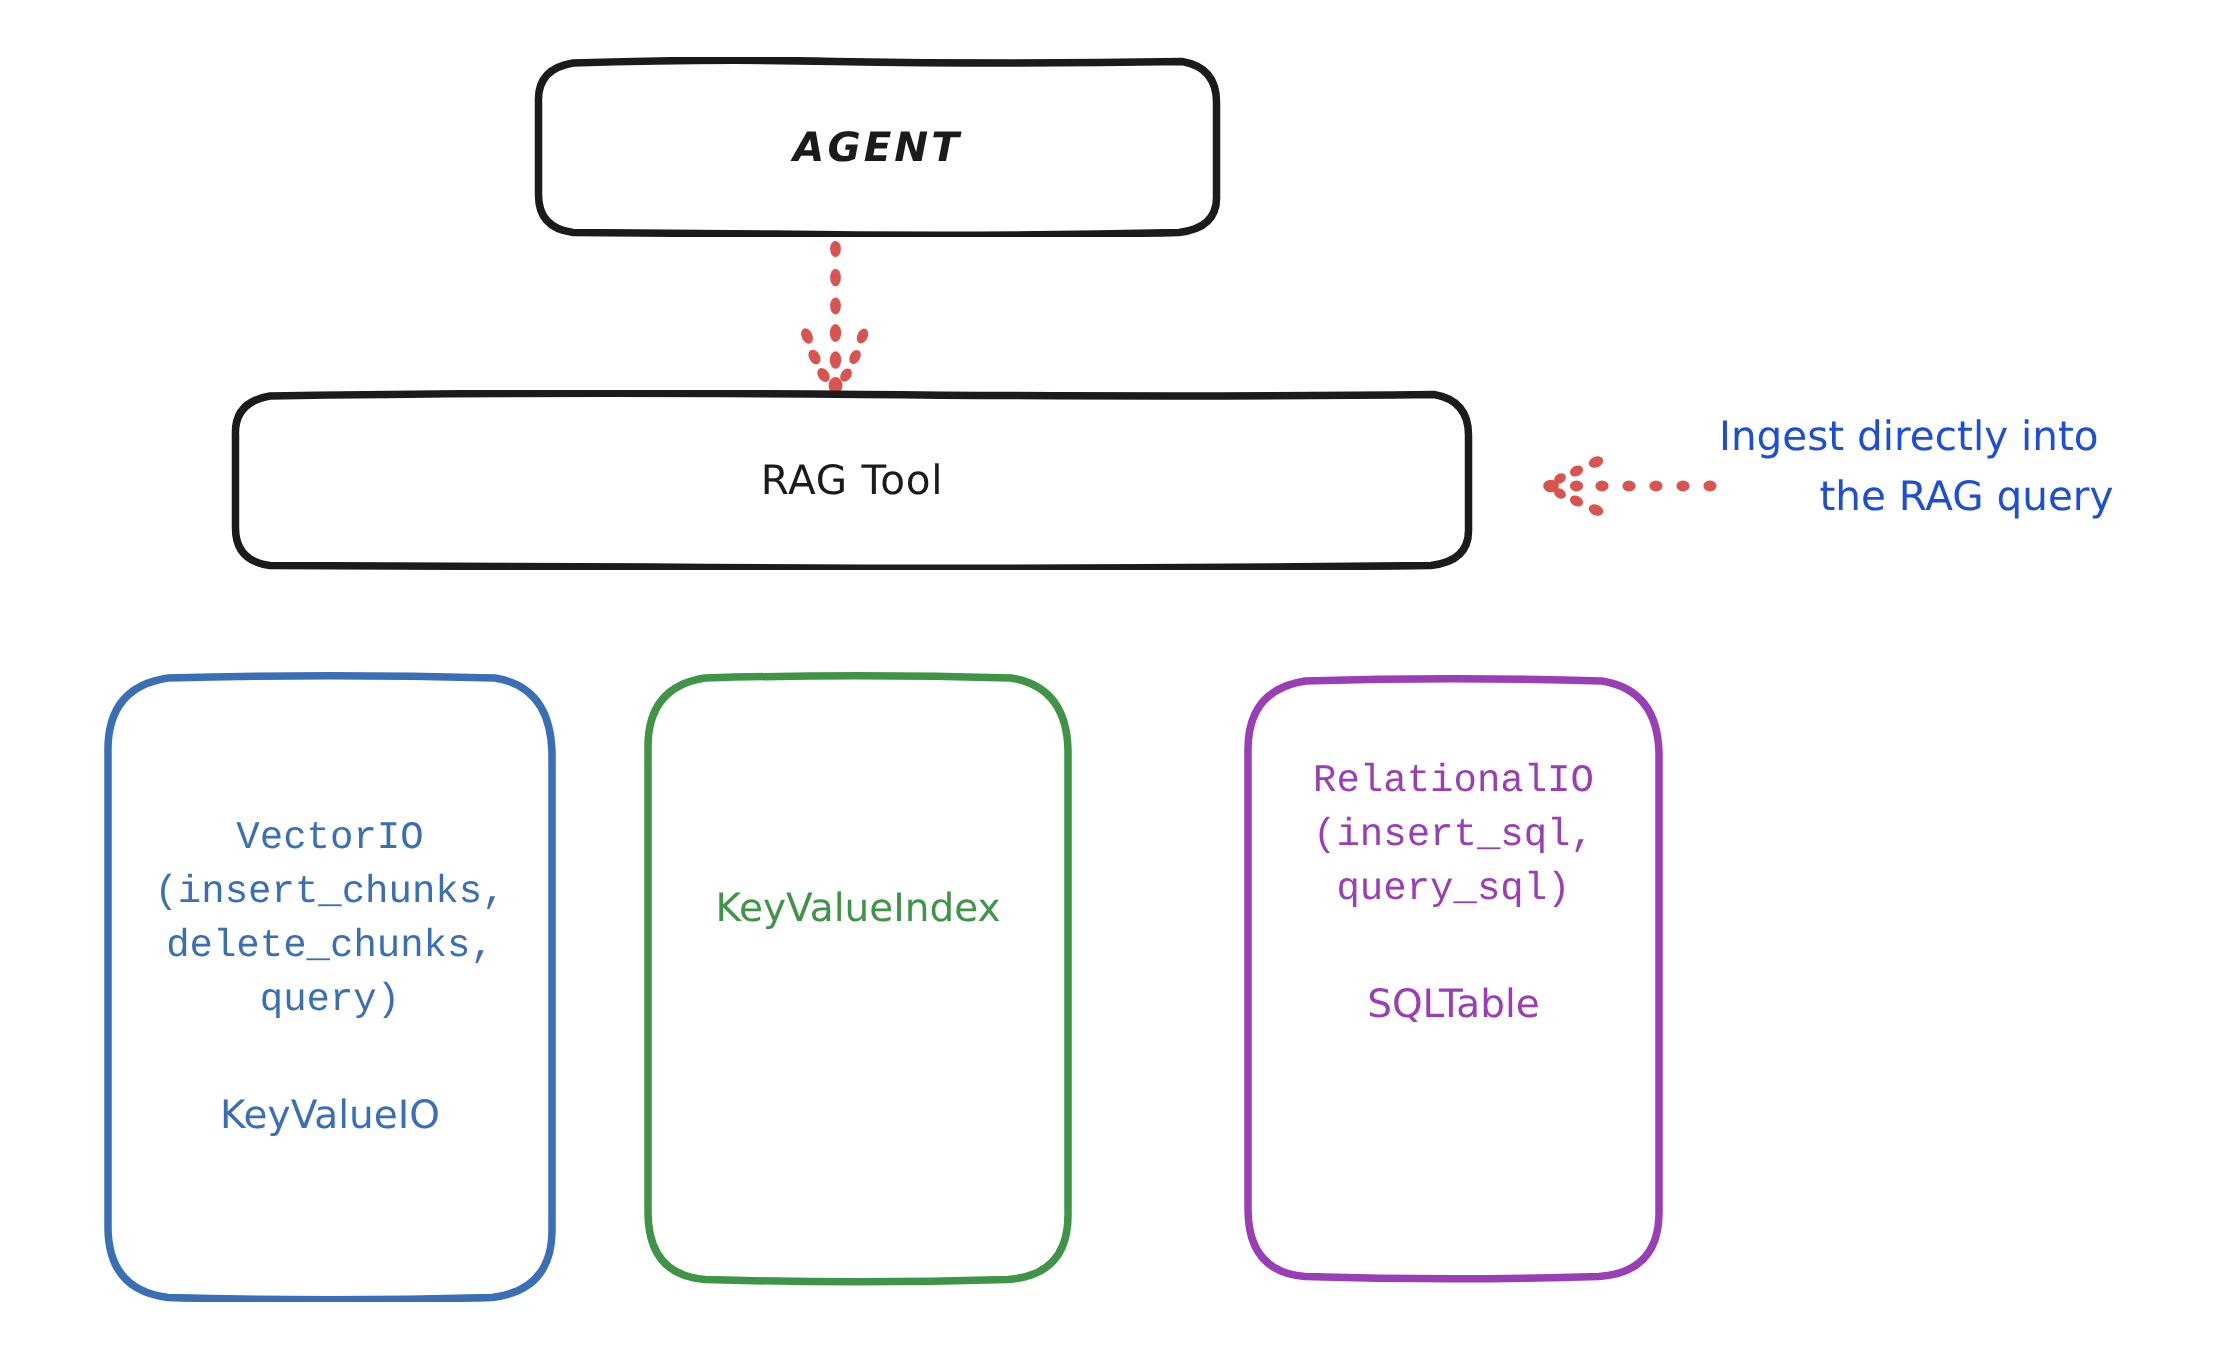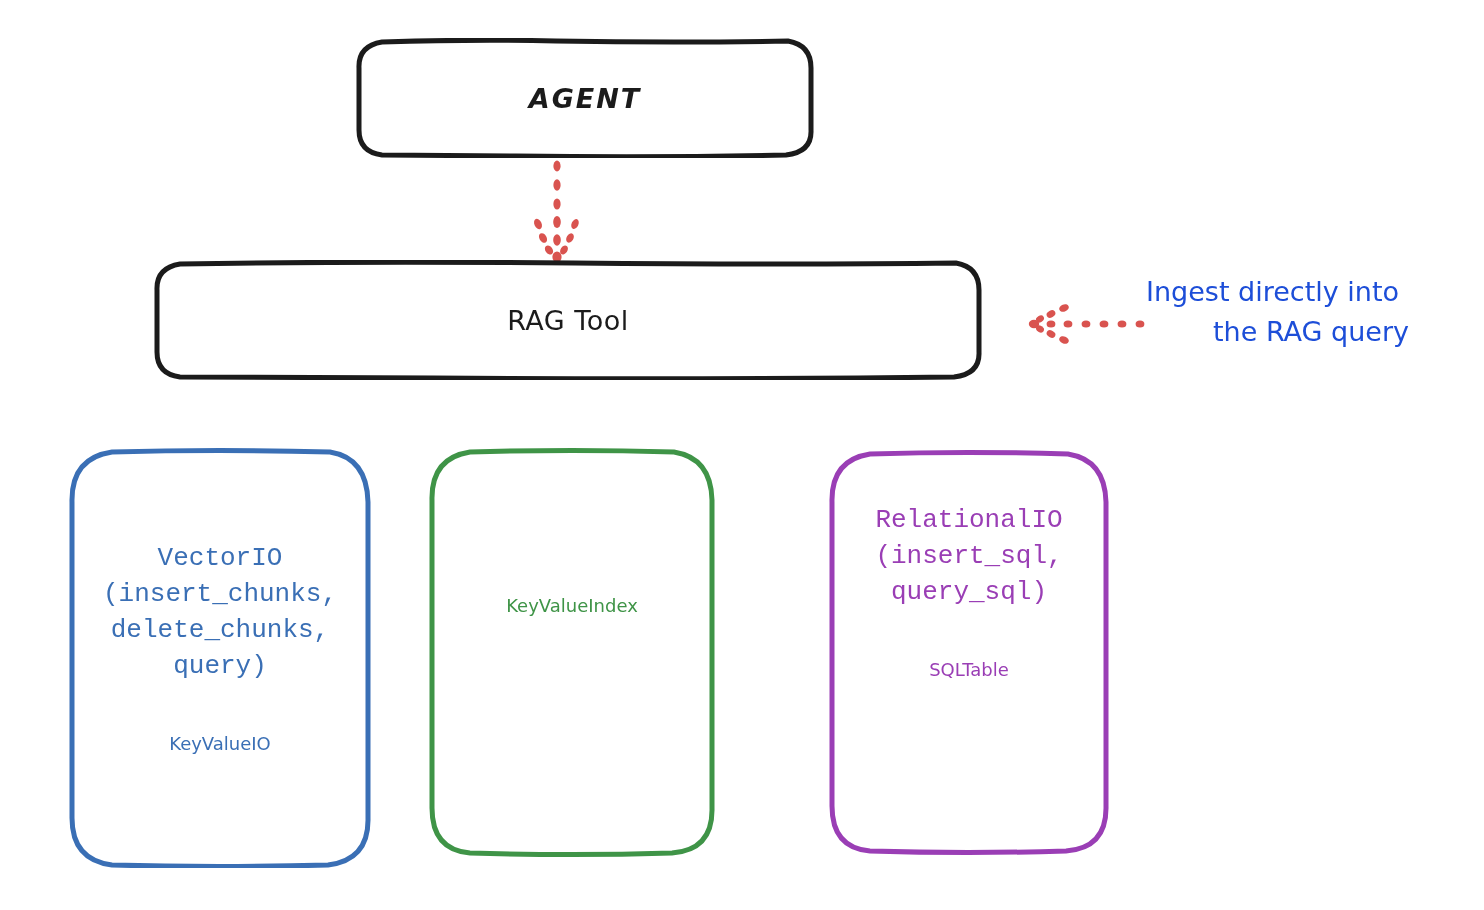--- a/index.html
+++ b/index.html
@@ -78,21 +78,21 @@
     text-align: center;
     font-size: 26px;
     line-height: 36px;
     white-space: pre-line;
     font-family: Liberation Mono, monospace;
   }
   .provider .index-label {
     position: relative;
     z-index: 2;
     text-align: center;
-    font-size: 18px;
+    font-size: 26px;
     line-height: 36px;
     margin-top: 42px;
     font-family: "DejaVu Sans", sans-serif;
   }
 
   #vector-io-node {
     left: 68px;
     top: 448px;
     width: 304px;
     height: 422px;

